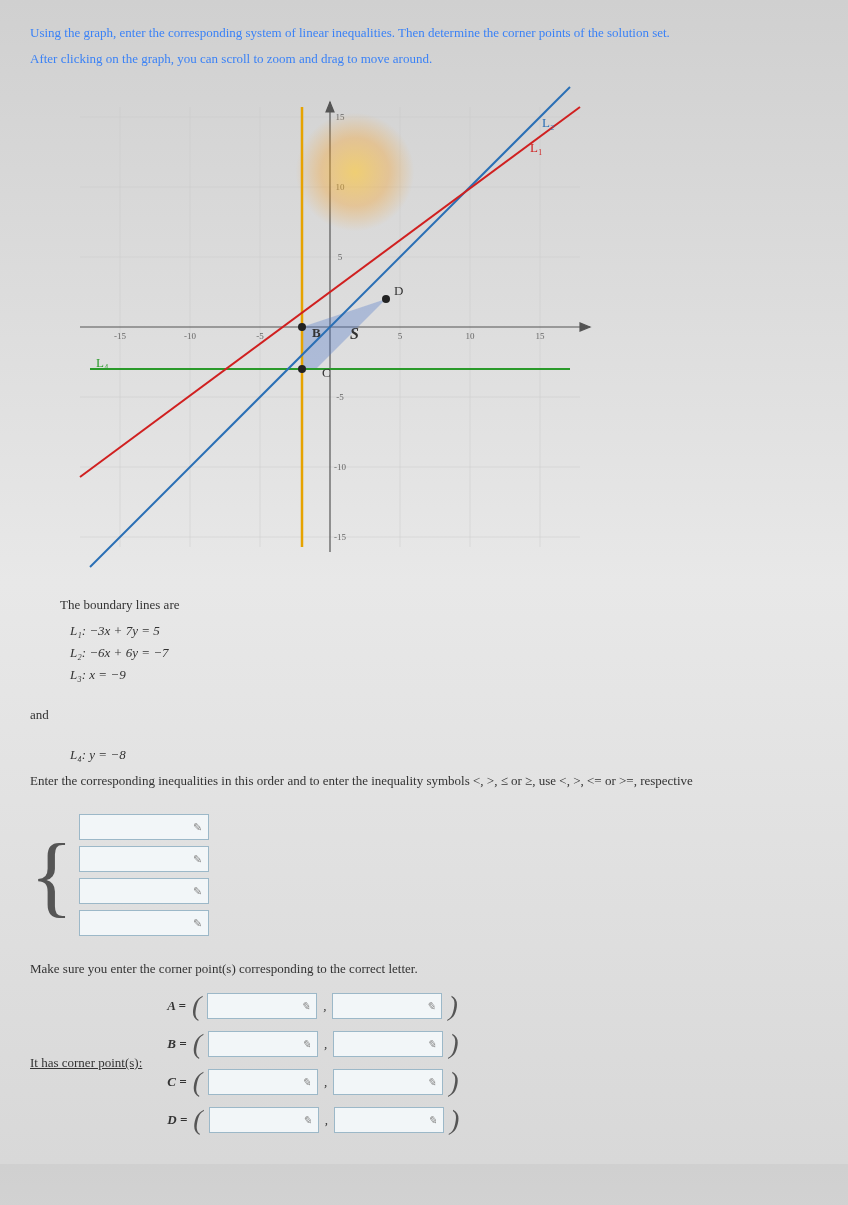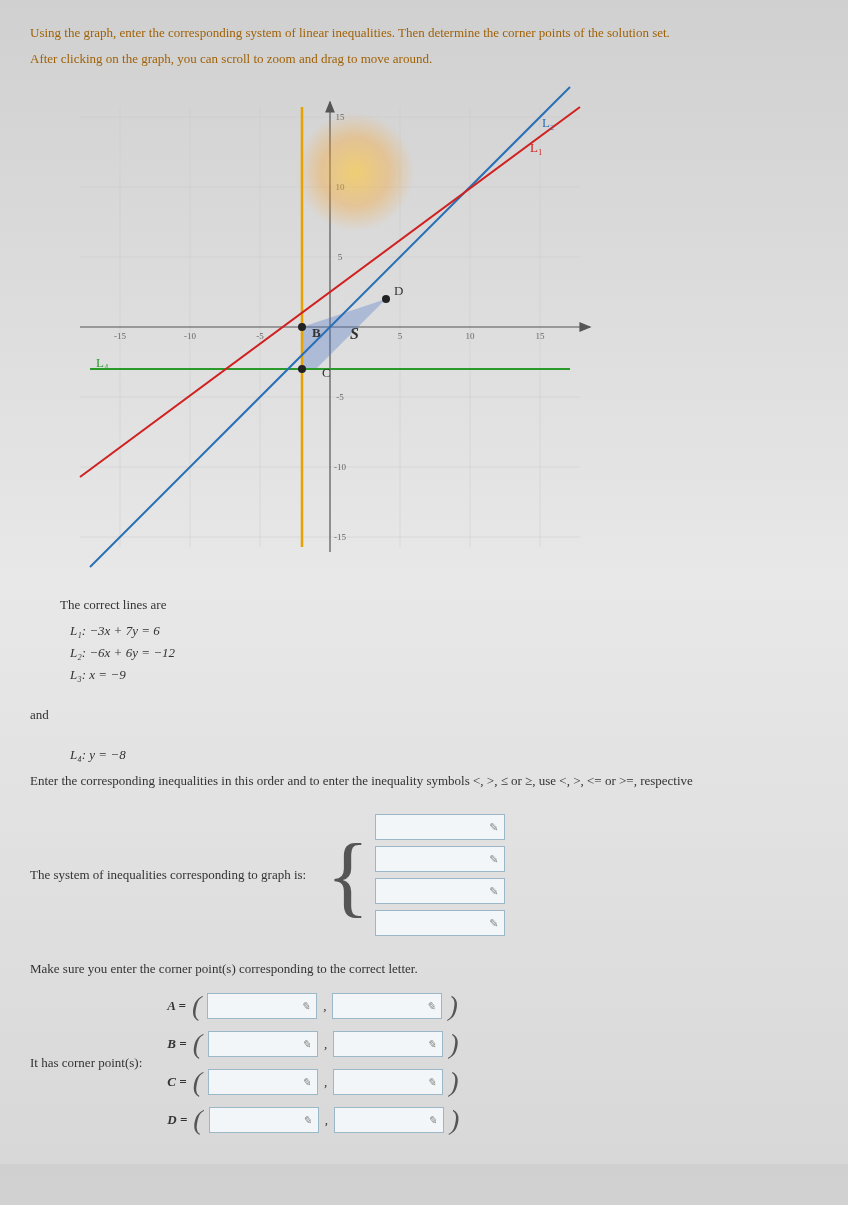--- a/index.html
+++ b/index.html
@@ -5,21 +5,21 @@
   body {
     margin: 0;
     padding: 25px 30px;
     font-family: Georgia, 'Times New Roman', serif;
     background: linear-gradient(to bottom, #d0d0d0 0%, #e8e8e8 50%, #d8d8d8 100%);
     color: #333;
     width: 848px;
     box-sizing: border-box;
     font-size: 13px;
   }
-  .instructions { margin-bottom: 10px; color: #a16207; }
+  .instructions { margin-bottom: 10px; color: #3b82f6; }
   .graph-wrap { position: relative; width: 560px; height: 500px; margin: 10px 0 20px 20px; }
   .graph-wrap svg { width: 100%; height: 100%; }
   .glow {
     position: absolute;
     top: 35px; left: 245px;
     width: 120px; height: 120px;
     background: radial-gradient(circle, rgba(255,200,50,0.6) 0%, rgba(255,150,0,0.3) 40%, transparent 70%);
     border-radius: 50%;
     pointer-events: none;
   }
@@ -41,21 +41,21 @@
   .pencil { color: #888; font-size: 11px; }
   .corner-row {
     display: flex; align-items: center; gap: 6px;
     margin: 6px 0;
     font-family: 'Times New Roman', serif;
     font-style: italic;
   }
   .paren { font-size: 28px; color: #555; line-height: 0.8; }
   .corner-points { display: flex; align-items: center; gap: 25px; margin-top: 10px; }
   .corner-inputs { display: flex; flex-direction: column; }
-  .points-label { flex: 0 0 auto; }
+  .points-label { flex: 0 0 auto; text-decoration: underline; }
   .hint { margin: 12px 0 10px 0; }
   .bold-italic { font-weight: bold; font-style: italic; }
 </style>
 </head>
 <body>
 
 <div class="instructions">Using the graph, enter the corresponding system of linear inequalities. Then determine the corner points of the solution set.</div>
 <div class="instructions">After clicking on the graph, you can scroll to zoom and drag to move around.</div>
 
 <div class="graph-wrap">
@@ -118,31 +118,30 @@
       <text x="300" y="262" font-weight="bold" font-style="italic" font-size="16">S</text>
       <text x="272" y="300">C</text>
       <text x="344" y="218">D</text>
       <text x="492" y="50" fill="#2a6fb5">L₂</text>
       <text x="480" y="75" fill="#d02020">L₁</text>
       <text x="46" y="290" fill="#2a9a2a">L₄</text>
     </g>
   </svg>
 </div>
 
-<div class="section">The correct lines are</div>
-<div class="eq">L₁: −3x + 7y = 6</div>
-<div class="eq">L₂: −6x + 6y = −12</div>
+<div class="section">The boundary lines are</div>
+<div class="eq">L₁: −3x + 7y = 5</div>
+<div class="eq">L₂: −6x + 6y = −7</div>
 <div class="eq">L₃: x = −9</div>
 <div class="and">and</div>
 <div class="eq">L₄: y = −8</div>
 
 <div class="section" style="margin-left:0">Enter the corresponding inequalities in this order and to enter the inequality symbols &lt;, &gt;, ≤ or ≥, use &lt;, &gt;, &lt;= or &gt;=, respective</div>
 
 <div class="sys-row">
-  <div class="sys-label">The system of inequalities corresponding to graph is:</div>
   <div class="brace">{</div>
   <div class="inputs-col">
     <div class="input-box">
         <span class="pencil">✎</span>
       </div>
     <div class="input-box">
         <span class="pencil">✎</span>
       </div>
     <div class="input-box">
         <span class="pencil">✎</span>

